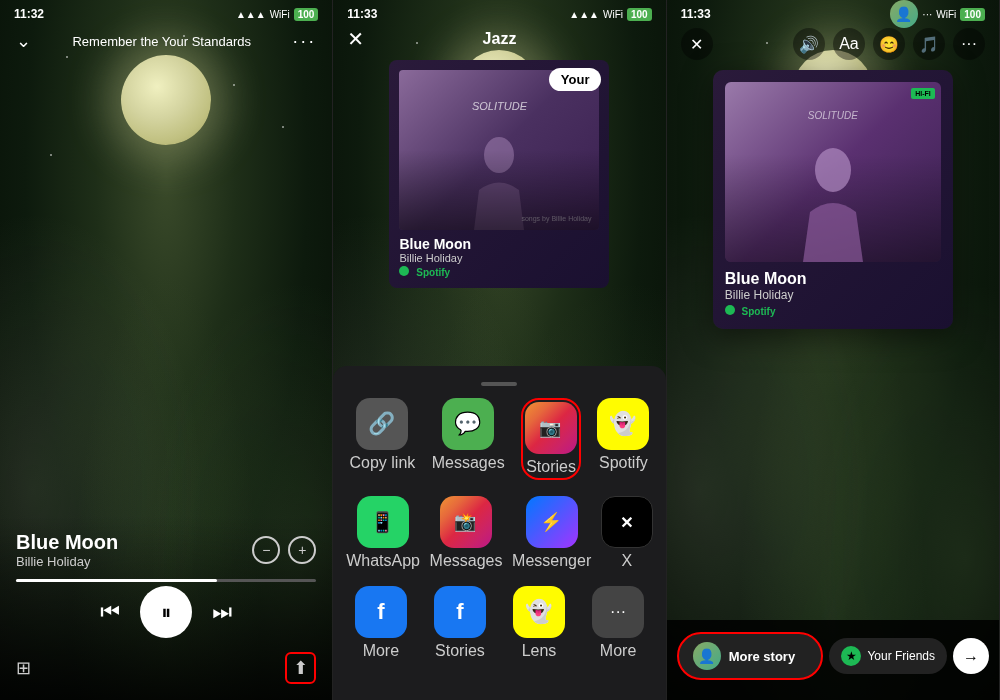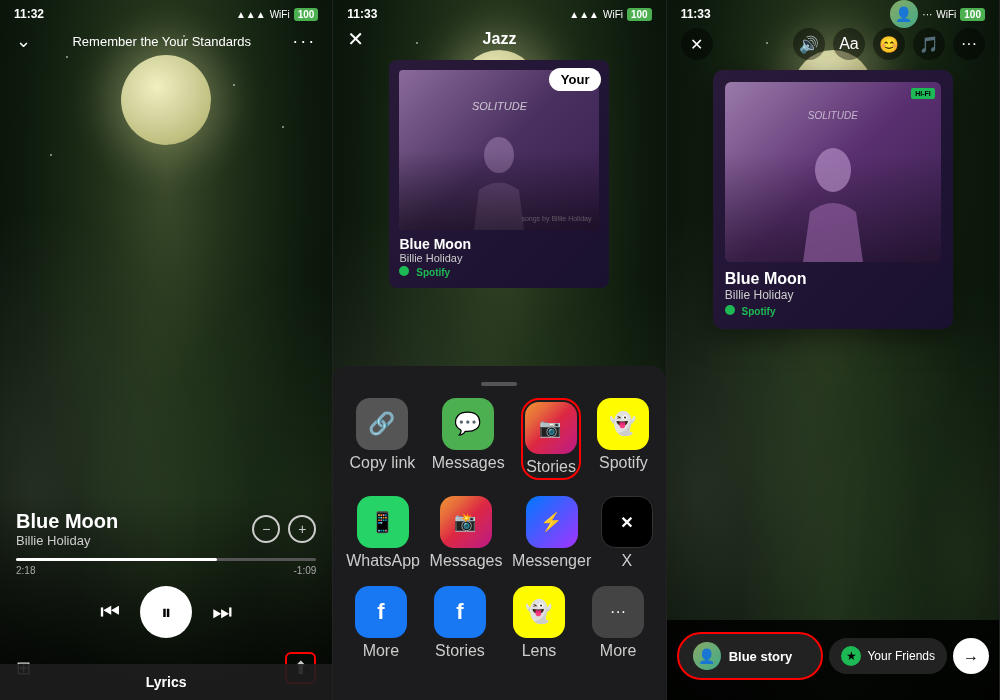--- a/index.html
+++ b/index.html
@@ -640,40 +640,33 @@
       </div>
       <div class="track-controls-right">
         <div class="circle-btn">−</div>
         <div class="circle-btn">+</div>
       </div>
     </div>
 
     <div class="progress-bar">
       <div class="progress-fill"></div>
     </div>
-    <div class="progress-times">
-      <span>2:18</span>
-      <span>-1:09</span>
-    </div>
 
     <div class="playback-controls">
       <span class="ctrl-btn">⏮</span>
       <div class="play-btn">⏸</div>
       <span class="ctrl-btn">⏭</span>
     </div>
 
     <div class="bottom-row">
       <span class="icon-btn">⊞</span>
       <span class="icon-btn share-btn-highlight">⬆</span>
     </div>
   </div>
 
-  <div class="lyrics-tab">
-    <span>Lyrics</span>
-  </div>
 </div>
 
 <div class="phone" id="screen2">
   <div class="phone-bg"></div>
   <div class="moon"></div>
   <div class="flowers-overlay"></div>
 
   <div class="stars">
     <div class="star" style="top:6%;left:25%"></div>
     <div class="star" style="top:10%;left:75%"></div>
@@ -831,21 +824,21 @@
           <span style="display:inline-block;width:10px;height:10px;background:#1db954;border-radius:50%;margin-right:4px;"></span>
           <span>Spotify</span>
         </div>
       </div>
     </div>
   </div>
 
   <div class="s3-bottom-bar">
     <div class="your-story-btn">
       <div class="story-avatar">👤</div>
-      <span class="your-story-label">Blue story</span>
+      <span class="your-story-label">More story</span>
     </div>
     <div class="close-friends-btn">
       <div class="green-dot">★</div>
       <span class="close-friends-label">Your Friends</span>
     </div>
     <div class="arrow-btn">→</div>
   </div>
 </div>
 
 </body></html>

